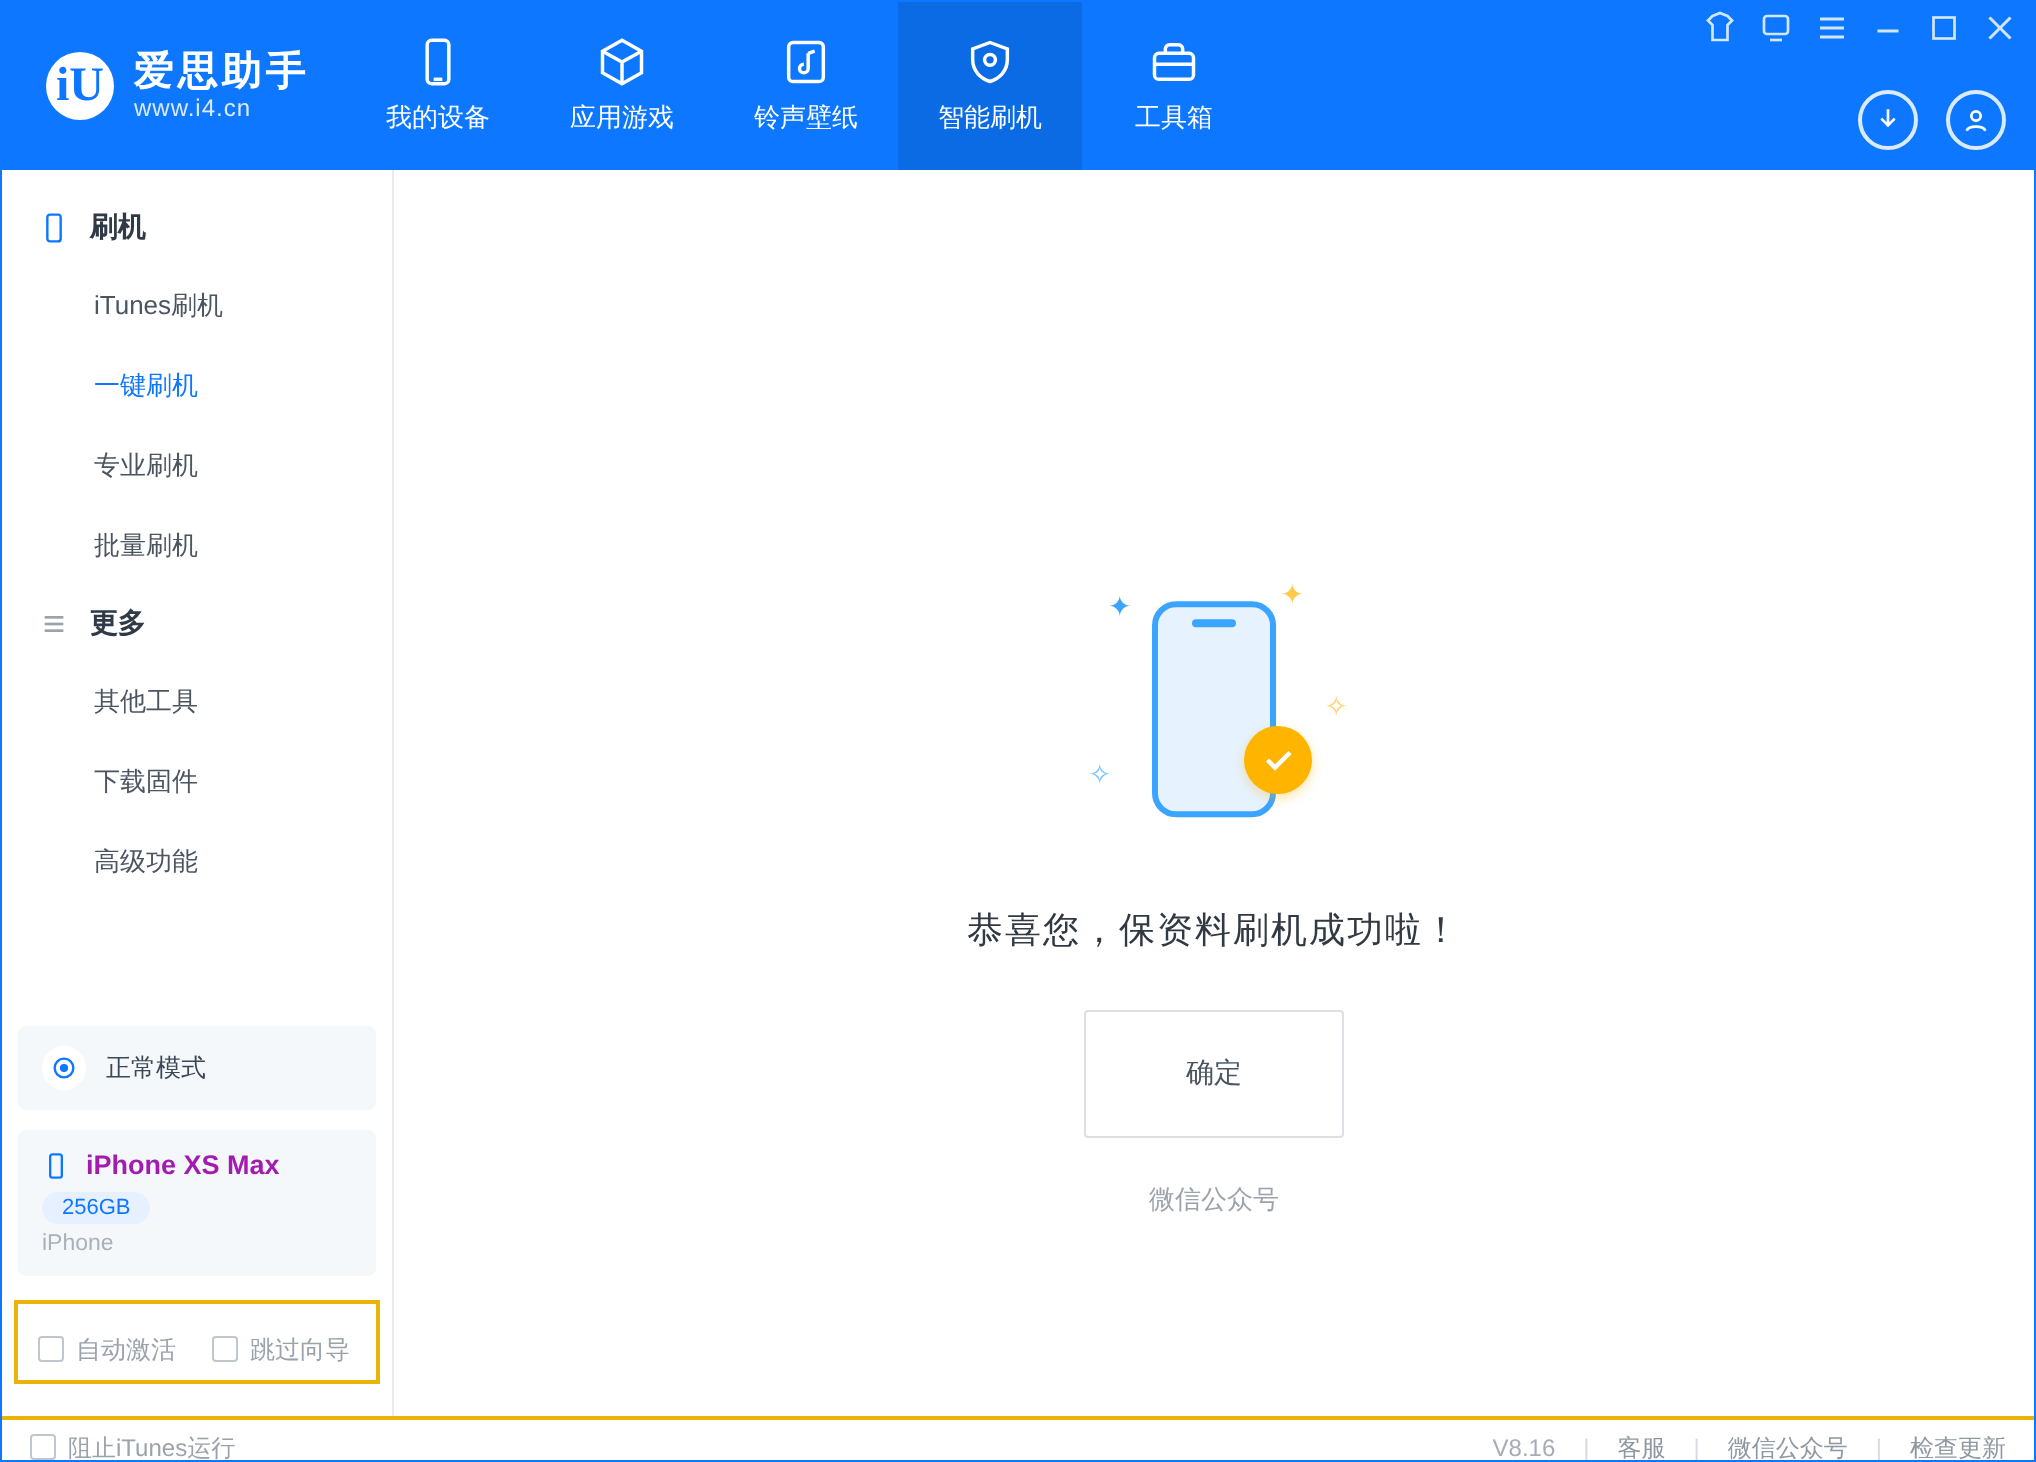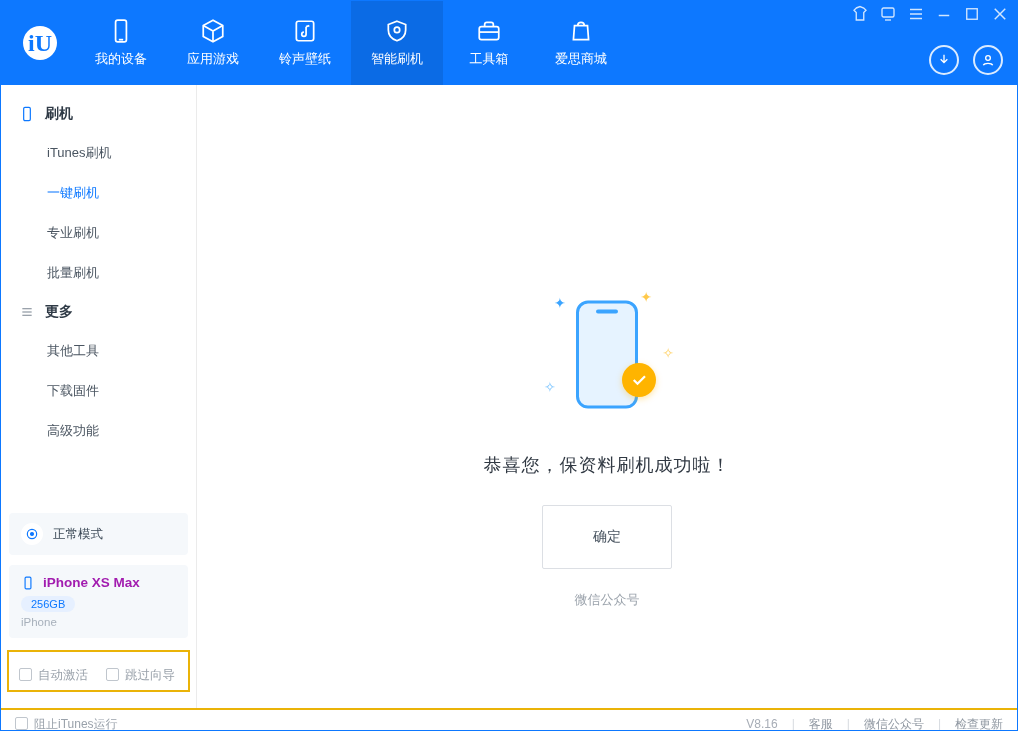--- a/index.html
+++ b/index.html
@@ -108,20 +108,24 @@
 .footer .ver { color:#a7adb6; }
 .footer .sep { color:#d7dbe0; }
 .footer .lnk { cursor:pointer; }
 </style>
 </head>
 <body>
 
 <div class="header">
   <div class="logo-wrap">
     <div class="logo-badge">iU</div>
+    <div class="logo-text">
+      <div class="t1">爱思助手</div>
+      <div class="t2">www.i4.cn</div>
+    </div>
   </div>
 
   <div class="topnav">
     <div class="topnav-item">
       <svg viewBox="0 0 24 24" fill="none" stroke="#fff" stroke-width="1.6">
           <rect x="7" y="2" width="10" height="20" rx="2"></rect>
           <line x1="10" y1="20" x2="14" y2="20"></line>
         </svg>
       <span>我的设备</span>
     </div>
@@ -147,27 +151,20 @@
         </svg>
       <span>智能刷机</span>
     </div>
     <div class="topnav-item">
       <svg viewBox="0 0 24 24" fill="none" stroke="#fff" stroke-width="1.6">
           <rect x="3" y="8" width="18" height="12" rx="2"></rect>
           <path d="M8 8V6a2 2 0 0 1 2-2h4a2 2 0 0 1 2 2v2"></path>
           <line x1="3" y1="13" x2="21" y2="13"></line>
         </svg>
       <span>工具箱</span>
-    </div>
-    <div class="topnav-item">
-      <svg viewBox="0 0 24 24" fill="none" stroke="#fff" stroke-width="1.6">
-          <path d="M6 7h12l1 13H5z"></path>
-          <path d="M9 7a3 3 0 0 1 6 0"></path>
-        </svg>
-      <span>爱思商城</span>
     </div>
   </div>
 
   <div class="win-ctrl">
     <span>
       <svg viewBox="0 0 24 24" fill="none" stroke="#fff" stroke-width="1.8">
           <path d="M7 4l5-2 5 2 3 3-3 3v10H7V10L4 7z"></path>
         </svg>
     </span>
     <span>

